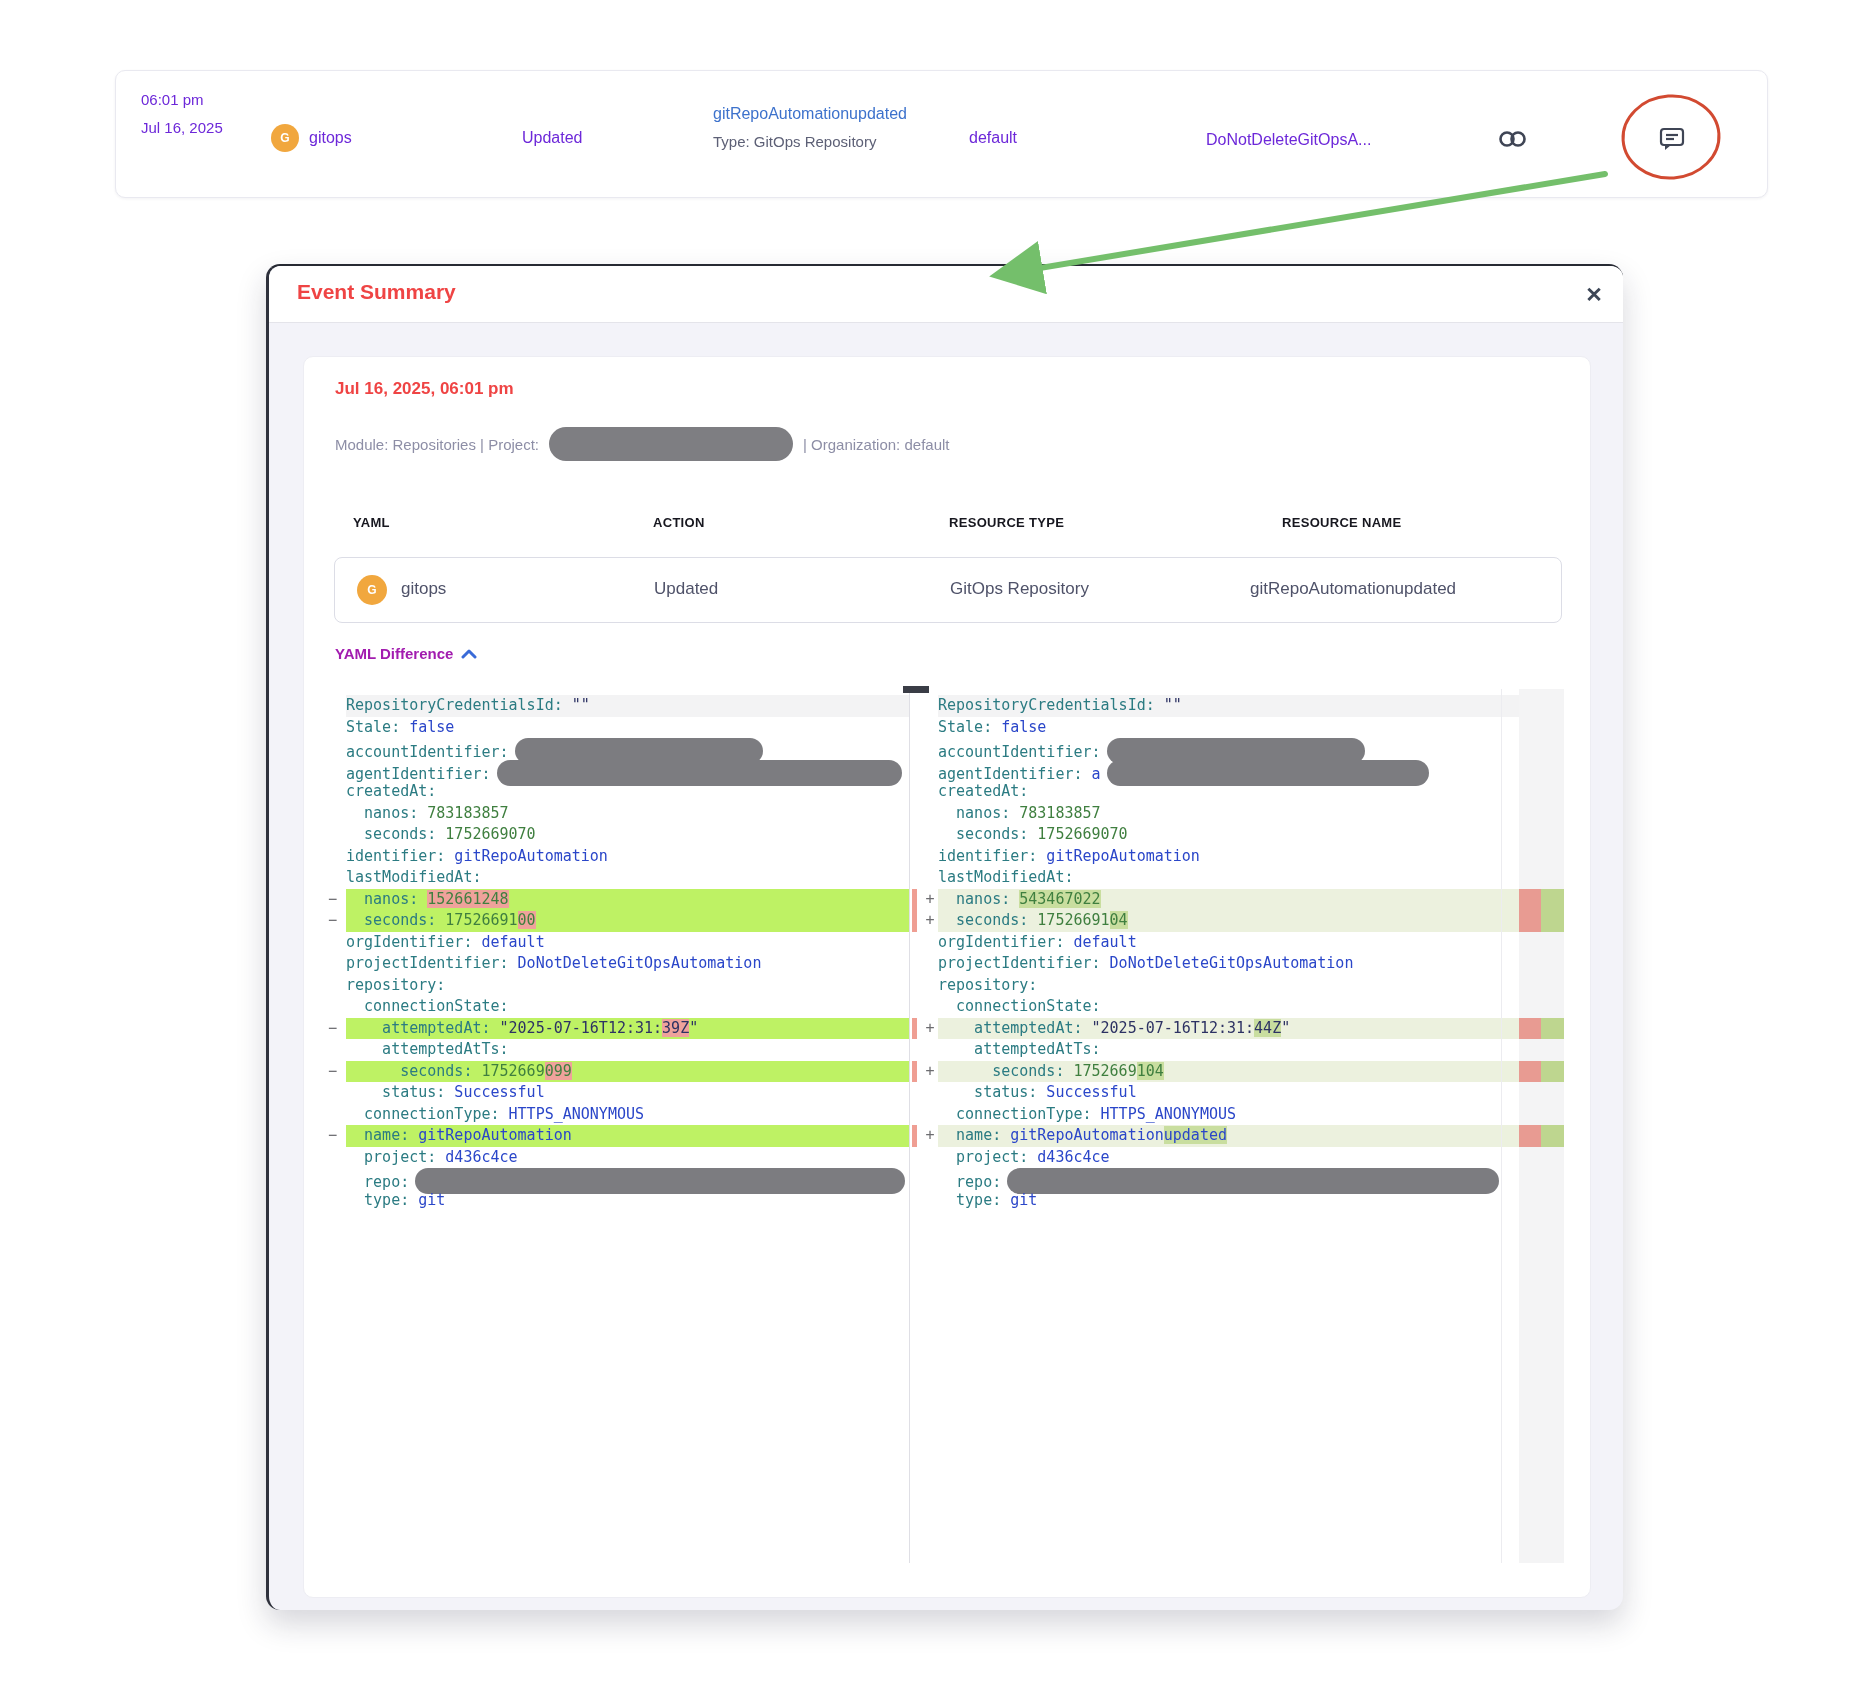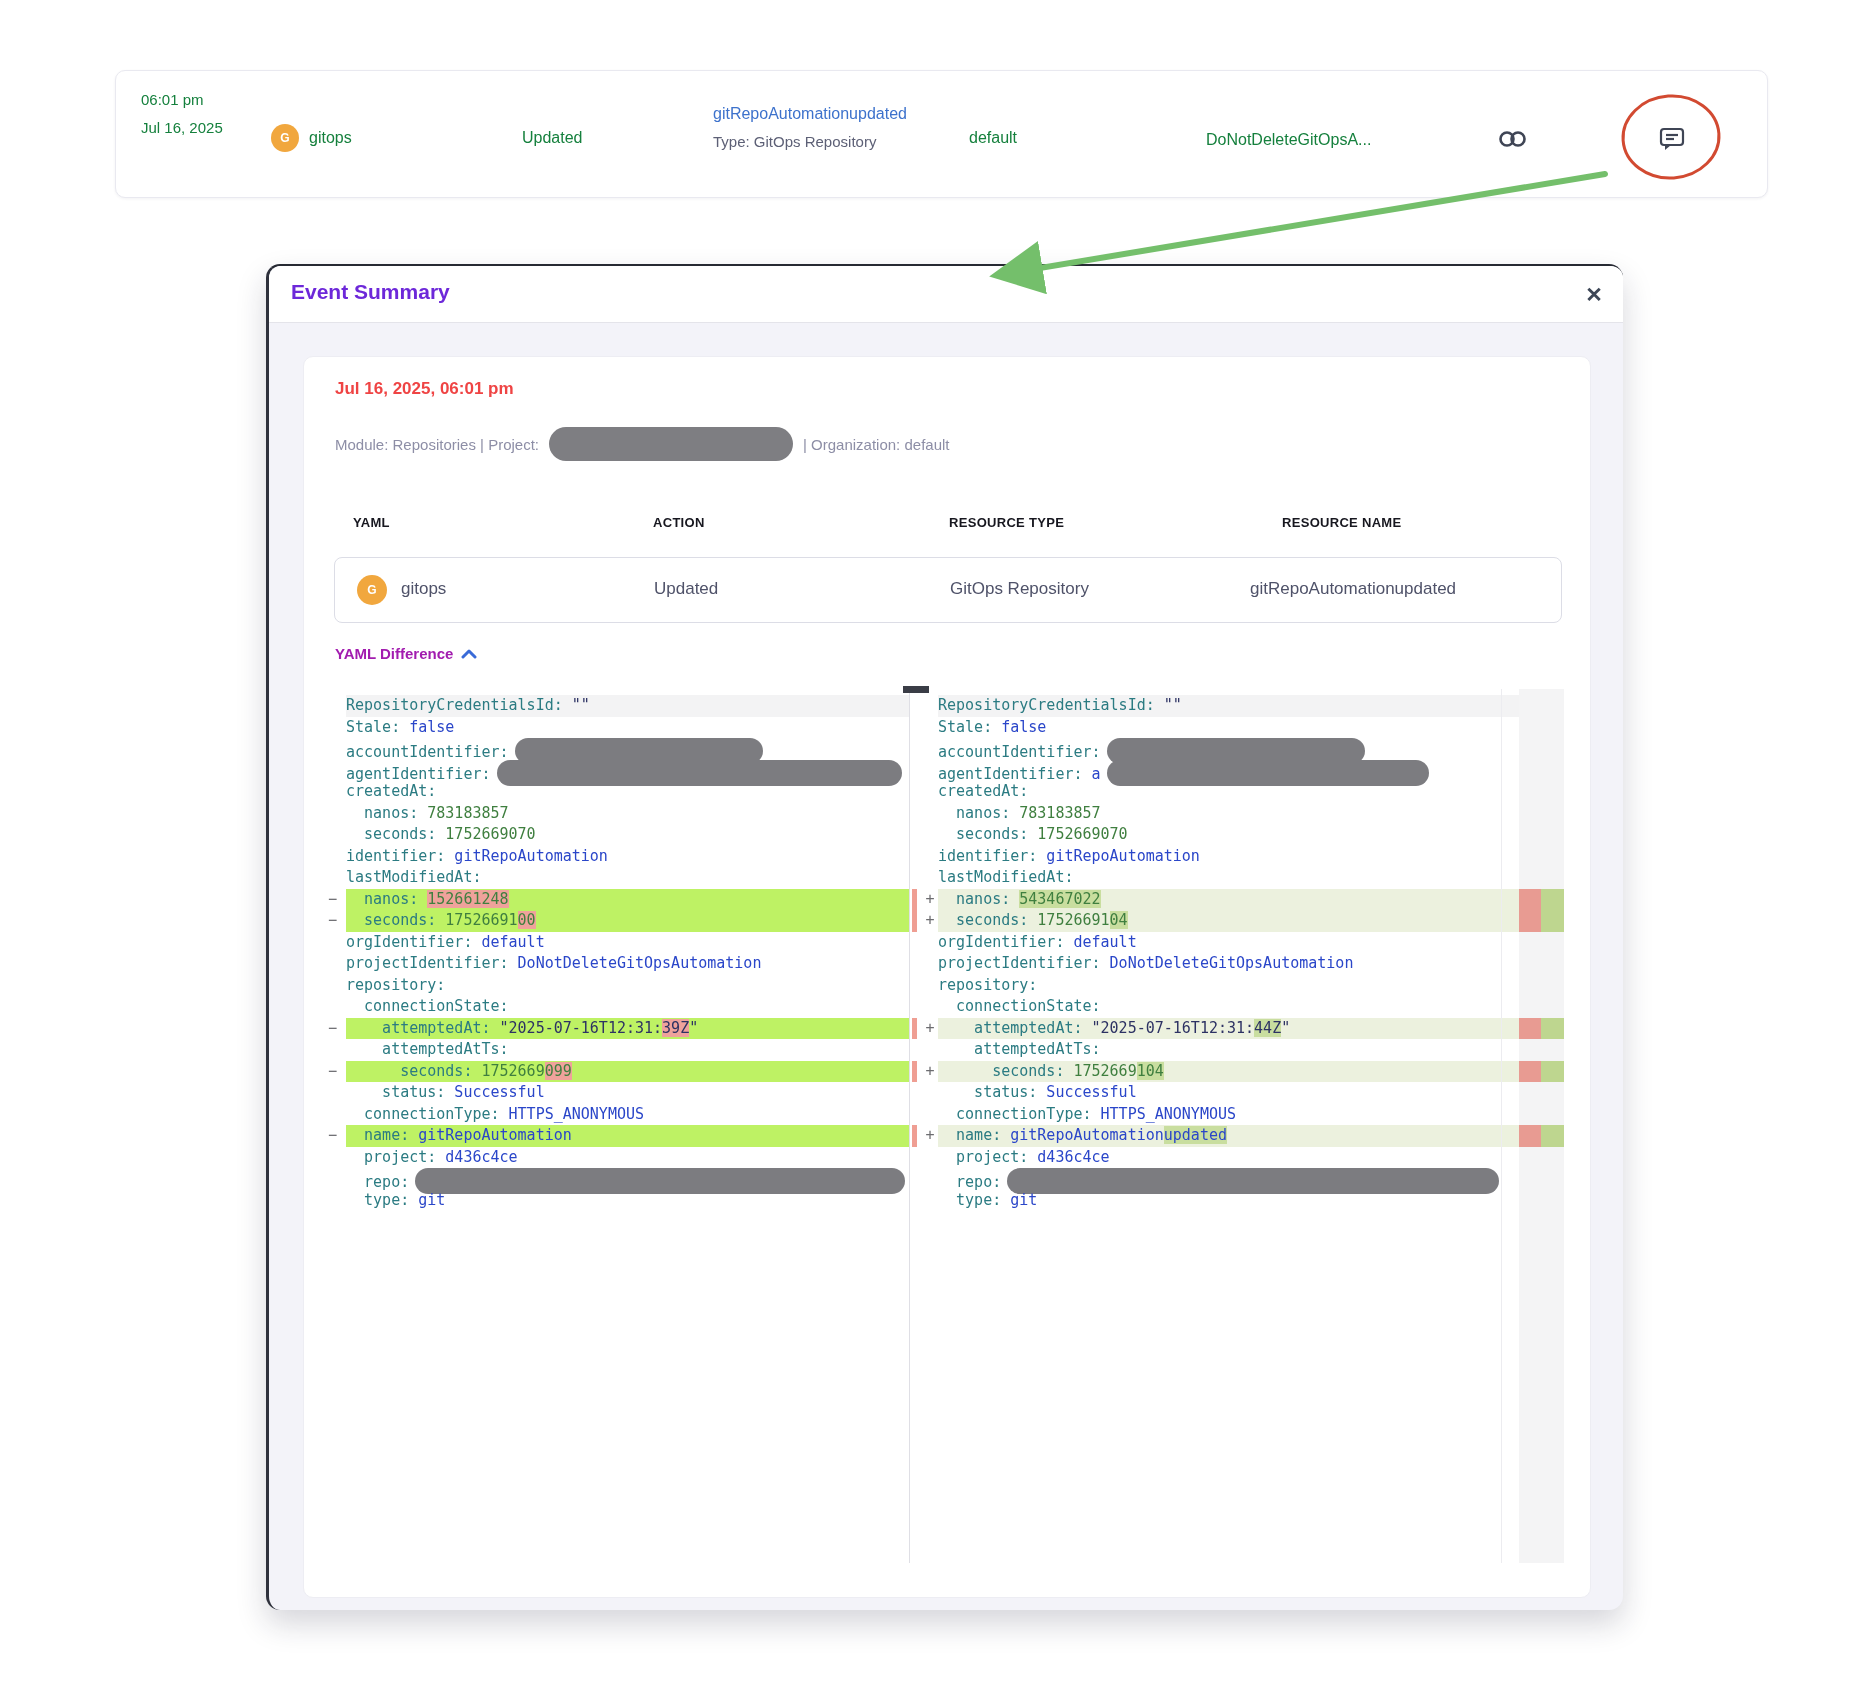--- a/index.html
+++ b/index.html
@@ -3,41 +3,41 @@
 <meta charset="utf-8">
 <style>
   html,body{margin:0;padding:0;background:#ffffff;}
   body{width:1874px;height:1684px;position:relative;overflow:hidden;
        font-family:"Liberation Sans", sans-serif;color:#4d5063;}
   .abs{position:absolute;}
 
   
   .topbar{left:115px;top:70px;width:1651px;height:126px;background:#fff;
           border:1px solid #e9e9f0;border-radius:10px;box-shadow:0 1px 3px rgba(40,40,70,.06);}
-  .cell{position:absolute;font-size:16px;color:#15803d;white-space:nowrap;}
+  .cell{position:absolute;font-size:16px;color:#6d28d9;white-space:nowrap;}
   .time1{left:25px;top:20px;font-size:15px;}
   .time2{left:25px;top:48px;font-size:15px;}
   .avatar{width:28px;height:28px;border-radius:50%;background:#f1a73e;color:#fff;
           font-size:12px;font-weight:bold;display:flex;align-items:center;justify-content:center;}
   .av-top{left:155px;top:53px;}
   .lbl-user{left:193px;top:58px;}
   .lbl-action{left:406px;top:58px;}
   .res-link{left:597px;top:34px;color:#3d72cc;font-size:16px;cursor:pointer;}
   .res-type{left:597px;top:62px;color:#5d6076;font-size:15px;}
   .lbl-org{left:853px;top:58px;}
   .lbl-proj{left:1090px;top:60px;}
   .icon-btn{width:44px;height:44px;display:flex;align-items:center;justify-content:center;}
 
   
   .modal{left:266px;top:264px;width:1354px;height:1344px;background:#f3f3f9;
          border-radius:14px;border-left:3px solid #2e313c;border-top:2px solid #272a33;
          box-shadow:0 14px 30px rgba(30,30,55,.18);}
   .modal-head{left:0;top:0;width:100%;height:56px;background:#fff;
               border-radius:12px 12px 0 0;border-bottom:1px solid #e4e4ea;}
-  .modal-title{left:22px;top:14px;font-size:21px;font-weight:bold;color:#6d28d9;}
+  .modal-title{left:28px;top:14px;font-size:21px;font-weight:bold;color:#ef4444;}
   .close-x{left:1308px;top:12px;width:34px;height:34px;font-size:21px;font-weight:600;
            color:#3d4757;display:flex;align-items:center;justify-content:center;cursor:pointer;}
 
   .card{left:34px;top:90px;width:1286px;height:1240px;background:#fff;
         border:1px solid #ededf3;border-radius:10px;}
   .date-line{left:31px;top:22px;font-size:17px;font-weight:bold;color:#ef4444;}
   .meta-line{left:31px;top:70px;font-size:15px;color:#8d8ea6;white-space:nowrap;}
   .meta-pill{display:inline-block;width:244px;height:34px;border-radius:17px;
              background:#7e7e82;vertical-align:-11px;margin:0 10px;}
   .th{position:absolute;top:158px;font-size:13px;font-weight:bold;color:#17171f;letter-spacing:.3px;}

